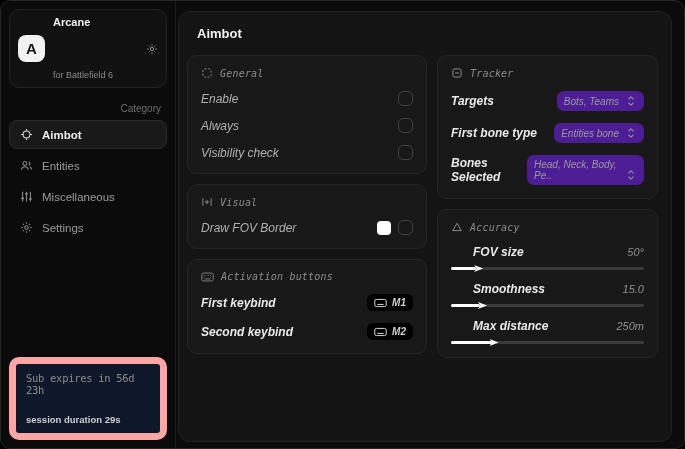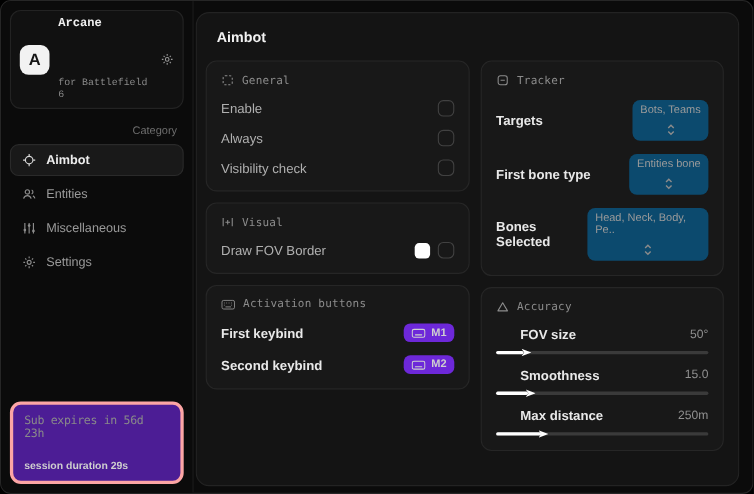--- a/index.html
+++ b/index.html
@@ -4,50 +4,50 @@
 <style>
   * { margin:0; padding:0; box-sizing:border-box; }
   html,body { background:#000; }
   body { font-family:"Liberation Sans", sans-serif; width:685px; height:449px; overflow:hidden; }
   .window { width:685px; height:449px; background:#0b0b0b; border:1px solid #262626; border-radius:10px; display:flex; overflow:hidden; }
 
   
   .sidebar { width:175px; min-width:175px; border-right:1px solid #1d1d1d; display:flex; flex-direction:column; background:#0b0b0b; }
   .brand-card { margin:8px; background:#111; border:1px solid #232323; border-radius:10px; padding:6px 8px; display:flex; align-items:center; gap:8px; }
   .logo { width:27px; height:27px; background:#f2f2f2; color:#141414; border-radius:8px; font-weight:bold; font-size:15px; display:flex; align-items:center; justify-content:center; }
-  .brand-text { flex:1; line-height:1.25;font-family:Liberation Mono, monospace; }
+  .brand-text { flex:1; line-height:1.25; }
   .brand-title { color:#f0f0f0; font-size:11px; font-weight:bold; }
   .brand-sub { color:#8a8a8a; font-size:9px;margin-top:40px; }
   .brand-gear { color:#9a9a9a; display:flex; }
   .cat-label { color:#6e6e6e; font-size:10px; margin:7px 14px 6px;text-align:right; }
   .nav { display:flex; flex-direction:column; padding:0 8px; gap:2px; }
   .nav-item { display:flex; align-items:center; gap:9px; color:#9a9a9a; font-size:11.5px; padding:7px 10px; border-radius:8px; border:1px solid transparent; }
   .nav-item.active { background:#191919; border-color:#2a2a2a; color:#ededed; font-weight:bold; }
   .nav-item .ic { opacity:.9; }
   .spacer { flex:1; }
-  .status-card { margin:8px; background:#4c1d95; border:3px solid #fca5a5; border-radius:10px; padding:8px 10px; }
+  .status-card { margin:8px; background:#0f172a; border:7px solid #fca5a5; border-radius:10px; padding:8px 10px; }
   .status-1 { font-family:"DejaVu Sans Mono", monospace; color:#8a8a8a; font-size:10.5px; letter-spacing:-0.3px; }
   .status-2 { color:#cfcfcf; font-size:9.5px; font-weight:bold; margin-top:18px; }
 
   
   .main-wrap { flex:1; padding:10px 12px 6px 2px; }
   .panel { height:100%; background:#141414; border:1px solid #232323; border-radius:12px; padding:12px 4px 12px 8px; }
   .page-title { color:#f2f2f2; font-size:13px; font-weight:bold; margin:2px 0 14px 10px; }
   .cols { display:grid; grid-template-columns:240px 1fr; gap:10px; margin-right:9px; }
   .col { display:flex; flex-direction:column; gap:10px; }
-  .card { background:#181818; border:1px solid #262626; border-radius:10px; padding:11px 13px 13px; }
+  .card { background:#181818; border:1px solid #262626; border-radius:10px; padding:11px 13px 13px;font-style:italic; }
   .card-head { display:flex; align-items:center; gap:7px; color:#8c8c8c; font-family:"DejaVu Sans Mono", monospace; font-size:10px; letter-spacing:0.2px; }
   .row { display:flex; align-items:center; justify-content:space-between; margin-top:12px; }
   .lbl-gray { color:#b0b0b0; font-size:12px; }
   .lbl-white { color:#e9e9e9; font-size:12px; font-weight:bold; }
   .checkbox { width:15px; height:15px; border:1.5px solid #414141; border-radius:5px; background:transparent; }
   .right-ctrl { display:flex; align-items:center; gap:7px; }
   .swatch { width:14px; height:14px; border-radius:4px; }
-  .pill { display:flex; align-items:center; gap:5px; background:#6d28d9; border-radius:6px; padding:3px 7px; color:#cfcfcf; font-size:10px; font-weight:bold; }
-  .dropdown { display:flex; align-items:center; gap:6px; background:#0c4a6e; border-radius:7px; padding:4px 7px; color:#9a9a9a; font-size:10px;flex-direction:column; }
+  .pill { display:flex; align-items:center; gap:5px; background:#000000; border-radius:6px; padding:3px 7px; color:#cfcfcf; font-size:10px; font-weight:bold; }
+  .dropdown { display:flex; align-items:flex-end; gap:6px; background:#4c1d95; border-radius:7px; padding:4px 7px; color:#9a9a9a; font-size:10px; }
   .dd-icon { color:#8b8b8b; display:flex; }
   .slider-row { margin-top:12px; }
   .slider-top { display:flex; align-items:center; justify-content:space-between;padding-left:22px; }
   .slider-val { color:#909090; font-size:11px; }
   .track { position:relative; height:3px; background:#3a3a3a; border-radius:3px; margin-top:8px; }
   .fill { position:relative; height:3px; background:#ffffff; border-radius:3px; }
   .thumb { position:absolute; right:-7px; top:50%; transform:translateY(-50%); width:9px; height:9px; background:#fff; clip-path:polygon(0 12%, 100% 50%, 0 88%, 28% 50%); }
   .ic { width:13px; height:13px; display:block; }
   .ic-sm { width:12px; height:12px; display:block; }
   .ic-kb { width:13px; height:10px; display:block; }

